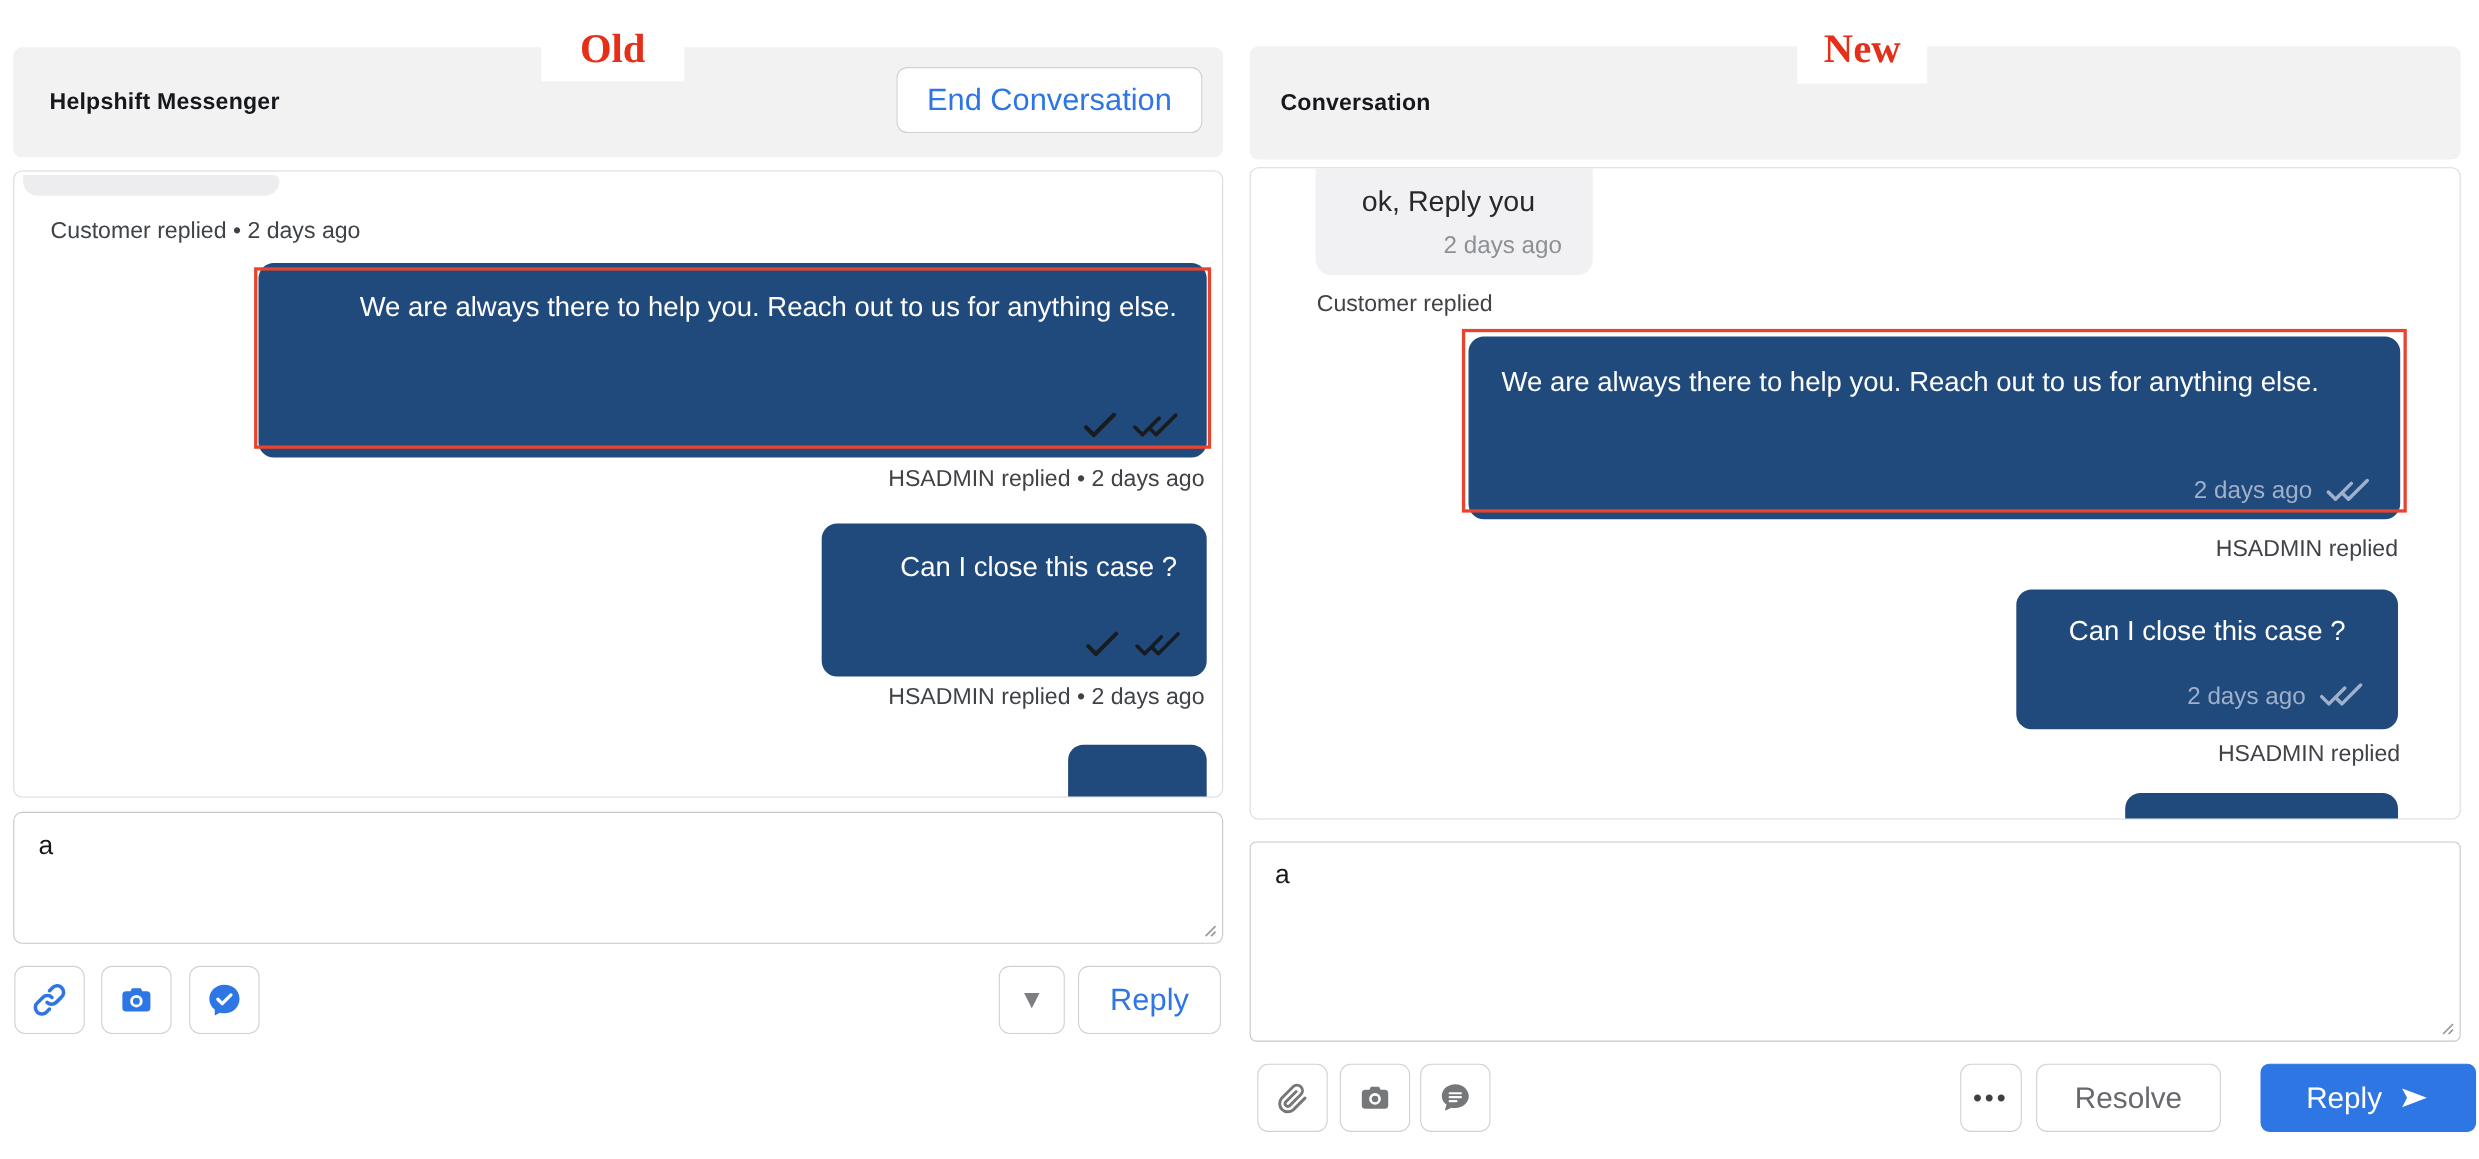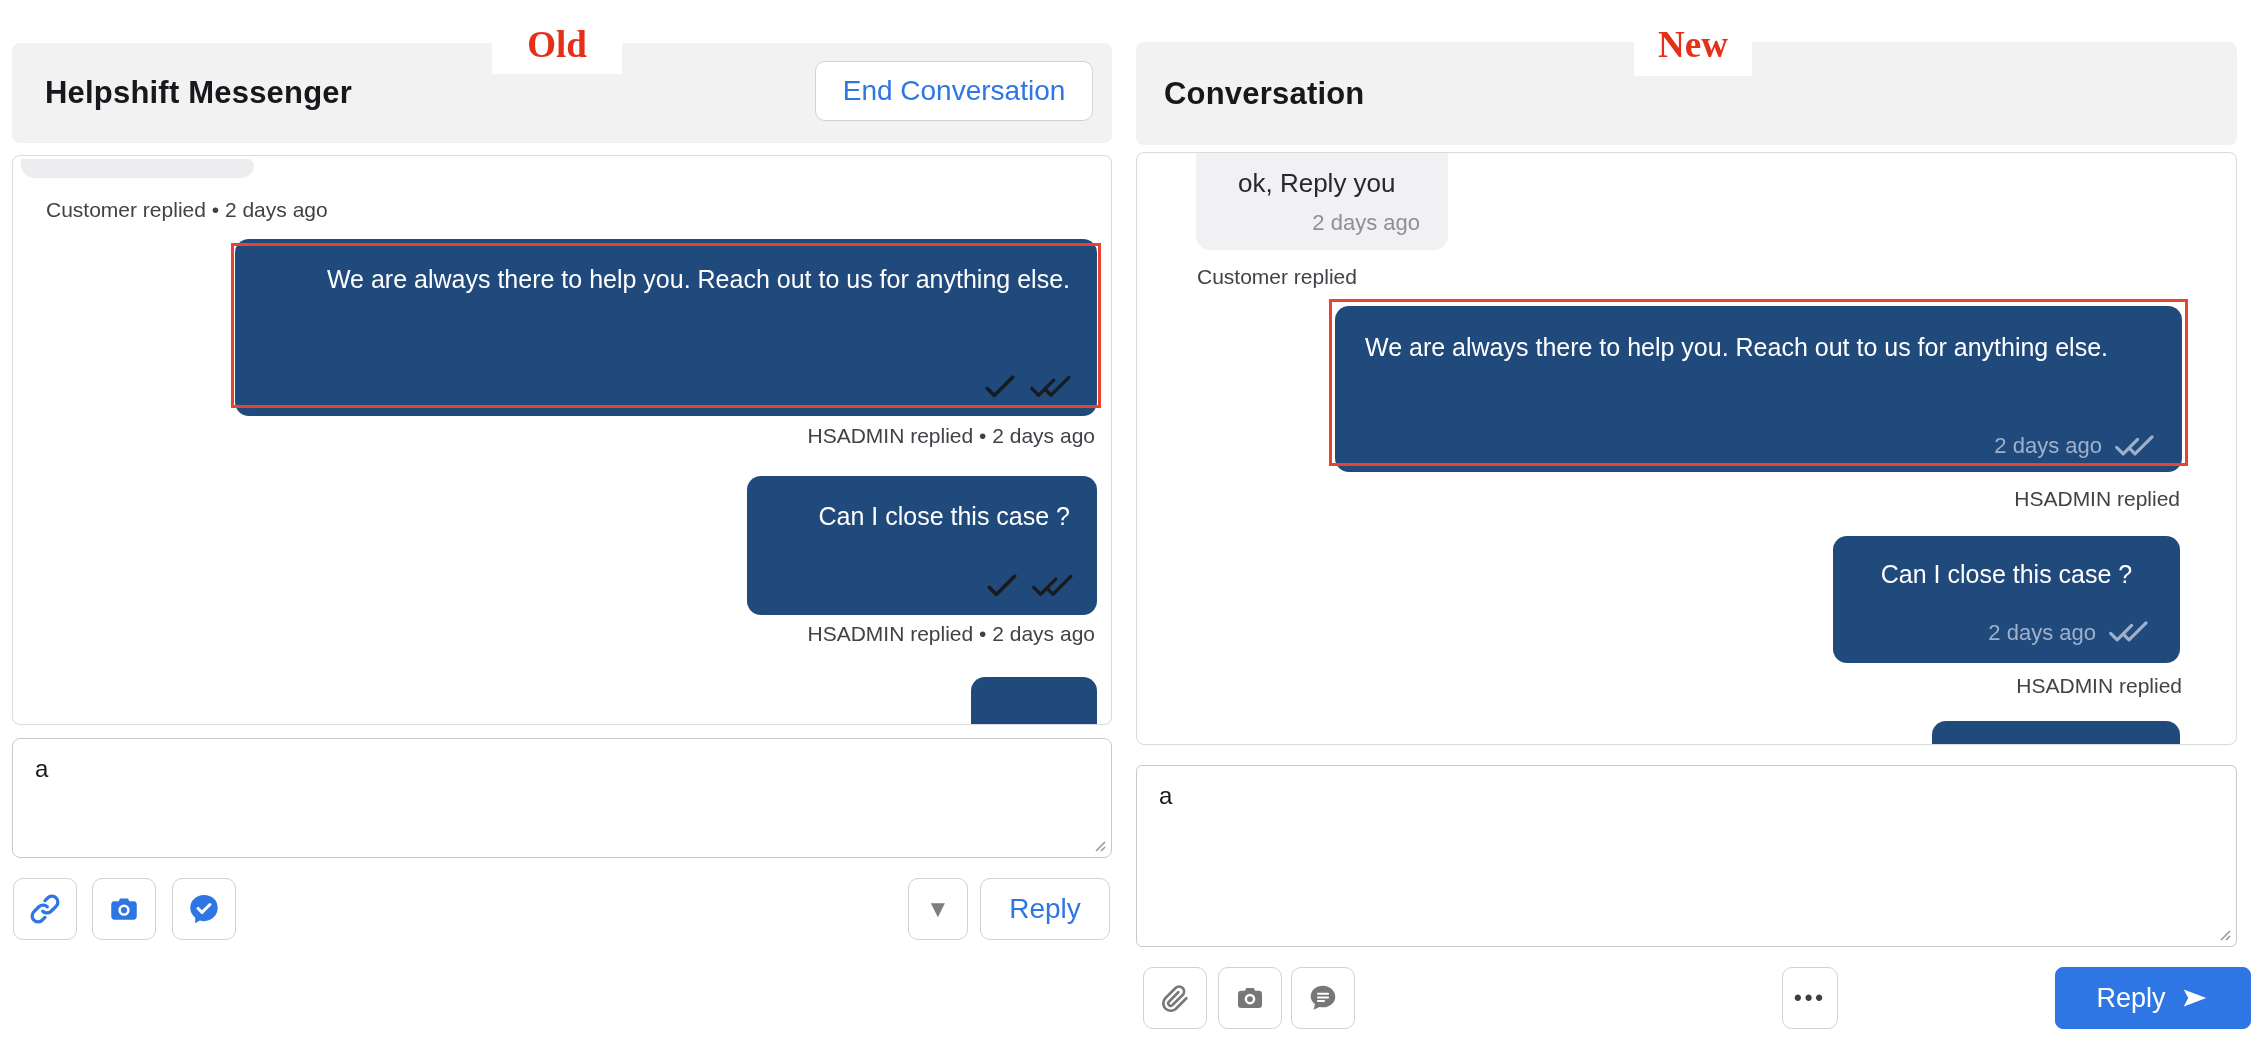--- a/index.html
+++ b/index.html
@@ -5,21 +5,21 @@
   * { margin:0; padding:0; box-sizing:border-box; }
   html,body { background:#fff; }
   .page {
     position:relative; width:2254px; height:1054px; background:#ffffff;
     font-family:"Liberation Sans", sans-serif; color:#17191d; overflow:hidden;
   }
   .abs { position:absolute; }
 
   
   .panel-header { background:#f2f2f3; border-radius:8px; }
-  .panel-title { font-size:31px; font-weight:700; color:#16181c; letter-spacing:.2px; }
+  .panel-title { font-size:21px; font-weight:700; color:#16181c; letter-spacing:.2px; }
 
   
   .anno { background:#ffffff; display:flex; align-items:flex-start; justify-content:center; z-index:5; }
   .anno span { font-family:"Liberation Serif", serif; font-weight:700; font-size:37px; color:#e43019; line-height:1.05; }
 
   
   .chat-card { background:#fff; border:1px solid #d9dadd; border-radius:8px; overflow:hidden; }
 
   
   .bubble { background:#214a7c; color:#fff; border-radius:14px; font-size:25px; line-height:1.52; }
@@ -274,20 +274,23 @@
       <svg width="32" height="32" viewBox="0 0 24 24">
           <path fill="currentColor" d="M12 2.8c-5.1 0-9.2 3.5-9.2 7.9 0 2.4 1.2 4.5 3.2 5.9l-1.1 4.3 4.4-2.2c.9.2 1.8.3 2.7.3 5.1 0 9.2-3.6 9.2-8S17.1 2.8 12 2.8z"></path>
           <path d="M8.2 8.9h7.6M8.2 11.6h7.6M8.2 14.3h4.6" stroke="#fff" stroke-width="1.5" stroke-linecap="round"></path>
         </svg>
     </span>
   </button>
 
   <button class="abs btn r-btn-more">
     <span class="dots">•••</span>
   </button>
+  <button class="abs btn r-btn-resolve">
+    <span class="resolve-text">Resolve</span>
+  </button>
   <button class="abs reply-btn r-btn-reply">
     <span class="reply-text">Reply</span>
     <span>
       <svg width="30" height="30" viewBox="0 0 24 24">
           <path fill="#fff" d="M3 5.2L21 12 3 18.8l3.6-6.8L3 5.2zm4.6 6.1l-1.9-3.6L17 12 5.7 16.3l1.9-3.6H13v-1.4H7.6z"></path>
         </svg>
     </span>
   </button>
 
 </div>

